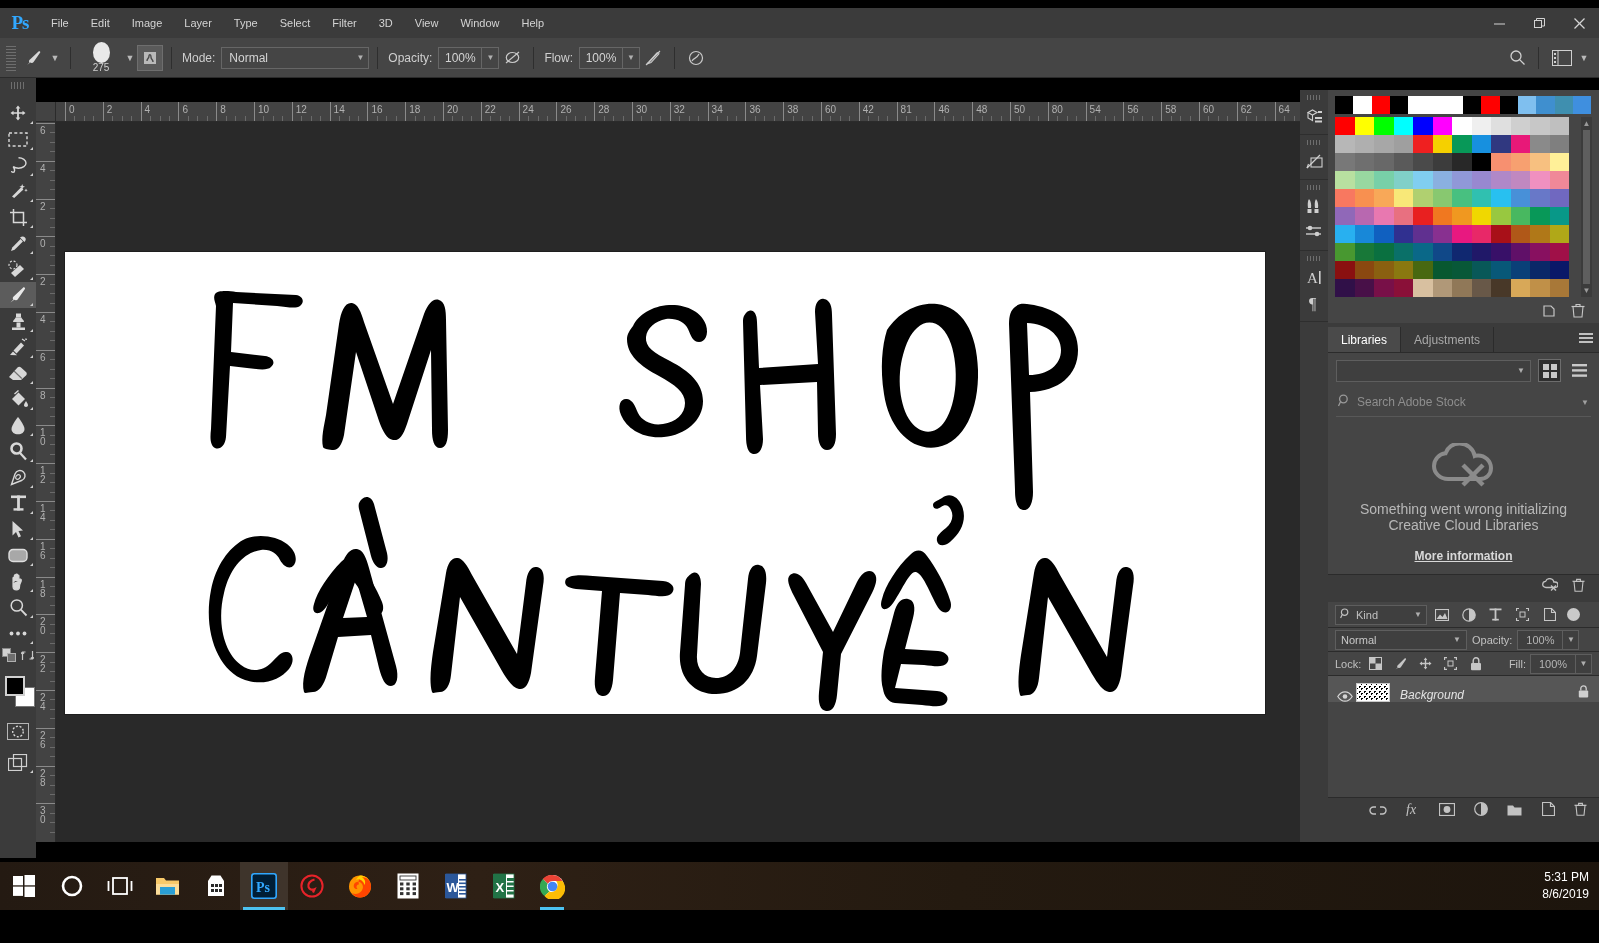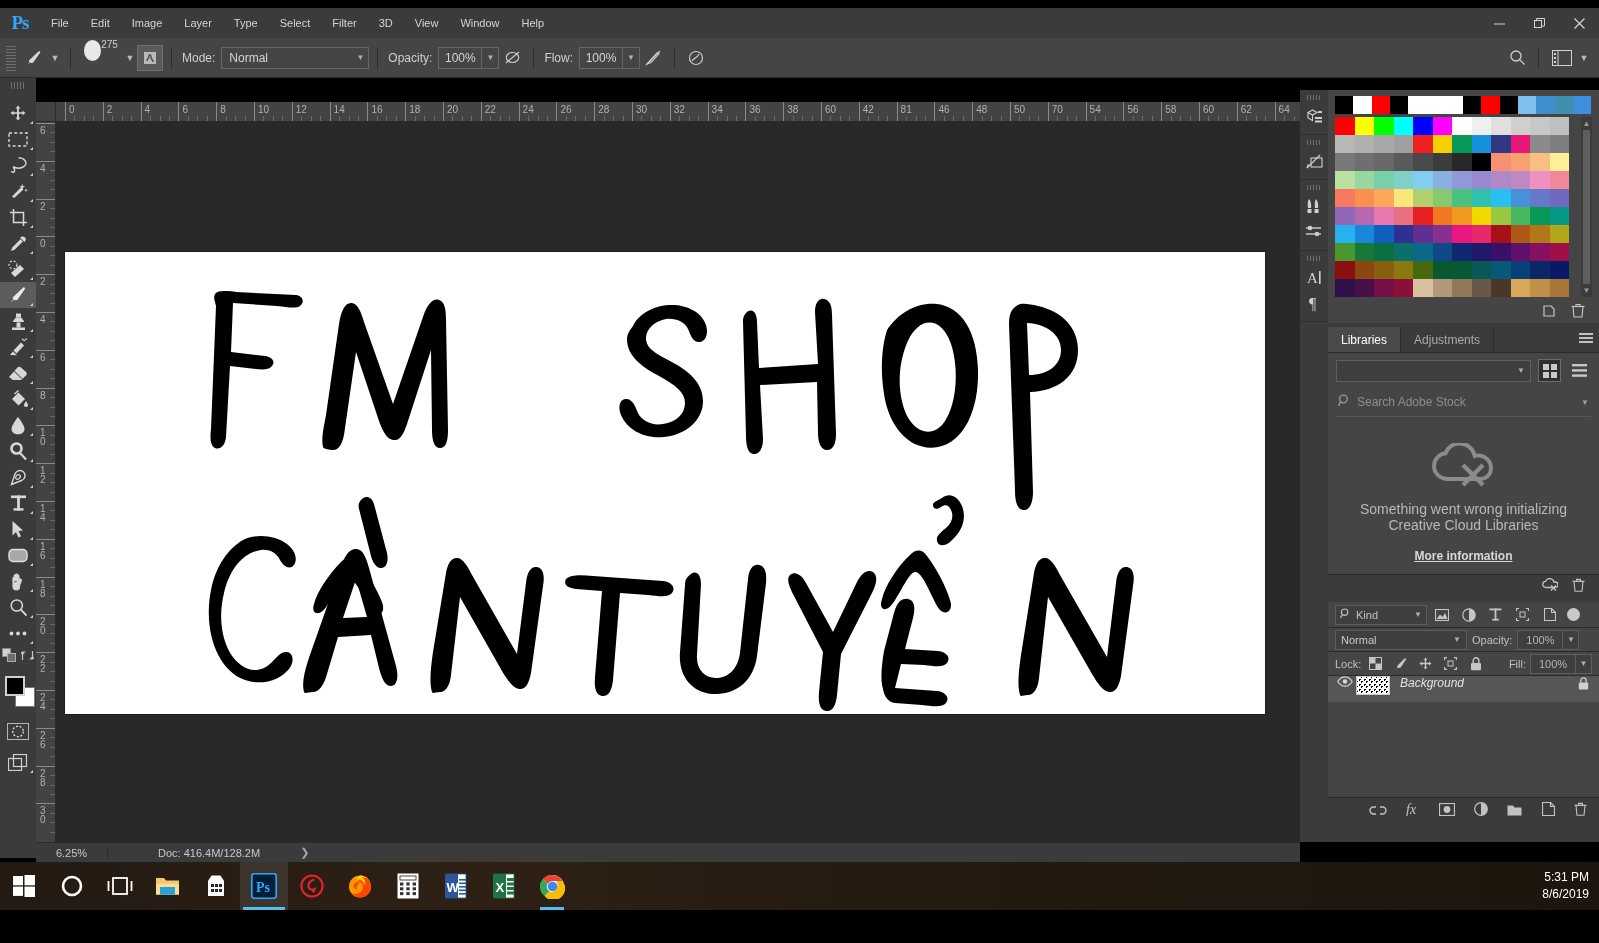--- a/index.html
+++ b/index.html
@@ -59,21 +59,21 @@
   .tool-preview {
     width: 28px; height: 28px; display: flex; align-items: center; justify-content: center;
     color: #d4d4d4;
   }
   .chev {
     width: 14px; display: flex; align-items: center; justify-content: center;
     color: #b9b9b9; font-size: 9px;
   }
   .brush-swatch {
     width: 44px; height: 36px; position: relative;
-    display: flex; flex-direction: row; align-items: flex-start; justify-content: center;
+    display: flex; flex-direction: column; align-items: center; justify-content: center;
   }
   .brush-dot {
     width: 17px; height: 21px; border-radius: 50%;
     background: #e8e8e8; margin-bottom: 0px;
   }
   .brush-num { font-size: 10px; color: #cfcfcf; margin-top: -1px; }
   .opt-label { font-size: 12px; color: #cfcfcf; margin: 0 6px 0 2px; white-space: nowrap; }
   .opt-select {
     height: 22px; background: #454545; border: 1px solid #666;
     color: #d4d4d4; font-size: 12px;
@@ -324,21 +324,21 @@
   .sm-chev {
     width: 16px; height: 20px; background: #3f3f3f; border: 1px solid #5e5e5e; border-left: none;
     display: flex; align-items: center; justify-content: center; font-size: 8px; color: #aeaeae;
   }
   .lay-lock {
     display: flex; align-items: center; height: 24px; padding: 2px 7px; gap: 4px;
     border-bottom: 1px solid #2b2b2b;
   }
   .lock-icon { width: 21px; height: 20px; display: flex; align-items: center; justify-content: center; color: #c6c6c6; }
   .layer-row {
-    display: flex; align-items: flex-start; height: 26px; background: #565656;
+    display: flex; align-items: flex-end; height: 26px; background: #565656;
     padding-left: 6px;
   }
   .eye { width: 22px; display: flex; align-items: center; justify-content: center; color: #d4d4d4; }
   .layer-thumb {
     width: 34px; height: 19px; border: 1px solid #c9c9c9; background: #fff;
     margin-right: 10px;
     background-image:
       radial-gradient(#000 1px, transparent 1px),
       radial-gradient(#000 1px, transparent 1px);
     background-size: 5px 5px, 5px 5px;
@@ -835,21 +835,21 @@
         <div class="rt-h minor" style="left: 925.65px;"></div>
         <div class="rt-h minor" style="left: 935.1px;"></div>
         <div class="rt-h minor" style="left: 944.55px;"></div>
         <div class="rt-h" style="left: 954px; width: 37.8px;">
           <span class="lbl">50</span>
         </div>
         <div class="rt-h minor" style="left: 963.45px;"></div>
         <div class="rt-h minor" style="left: 972.9px;"></div>
         <div class="rt-h minor" style="left: 982.35px;"></div>
         <div class="rt-h" style="left: 991.8px; width: 37.8px;">
-          <span class="lbl">70</span>
+          <span class="lbl">80</span>
         </div>
         <div class="rt-h minor" style="left: 1001.25px;"></div>
         <div class="rt-h minor" style="left: 1010.7px;"></div>
         <div class="rt-h minor" style="left: 1020.15px;"></div>
         <div class="rt-h" style="left: 1029.6px; width: 37.8px;">
           <span class="lbl">54</span>
         </div>
         <div class="rt-h minor" style="left: 1039.05px;"></div>
         <div class="rt-h minor" style="left: 1048.5px;"></div>
         <div class="rt-h minor" style="left: 1057.95px;"></div>
@@ -1040,25 +1040,20 @@
 
             <path d="M818 437 C815 427 817 411 819 399 L829 361 C832 350 837 346 843 347 C849 348 851 355 848 366 L840 397 L873 399 C882 400 886 406 882 411 C878 416 869 414 859 413 L836 412 L830 436 L872 439 C881 440 885 446 881 451 C877 456 867 454 857 453 L830 451 C823 450 819 444 818 437 Z"></path>
 
             <path d="M955 443 C952 433 954 417 956 403 L969 321 C971 310 975 305 981 306 C986 307 990 313 995 323 L1042 405 L1051 331 C1052 320 1056 314 1062 315 C1068 316 1070 323 1068 334 L1056 424 C1054 435 1050 441 1044 440 C1038 439 1033 432 1027 422 L983 345 L974 426 C973 436 969 443 963 443 C958 443 956 445 955 443 Z"></path>
           </g>
         </svg>
       </div>
     </div>
   </div>
 
-  <div class="statusbar">
-    <div class="st-zoom">6.25%</div>
-    <div class="st-doc">Doc: 416.4M/128.2M</div>
-    <div class="st-arrow">❯</div>
-  </div>
 
   <div class="rail">
     <div class="rail-group">
       <div class="rail-grip"></div>
       <div class="rail-icon">
         <svg width="17" height="17" viewBox="0 0 17 17">
           <path d="M2 4.5 L6.5 2 L11 4.5 L6.5 7 Z" fill="none" stroke="#cfcfcf" stroke-width="1.1"></path>
           <path d="M2 4.5 V10 L6.5 12.5 V7" fill="none" stroke="#cfcfcf" stroke-width="1.1"></path>
           <rect x="12" y="3" width="4" height="2" fill="#cfcfcf"></rect>
           <rect x="9" y="9" width="7" height="2" fill="#cfcfcf"></rect>

